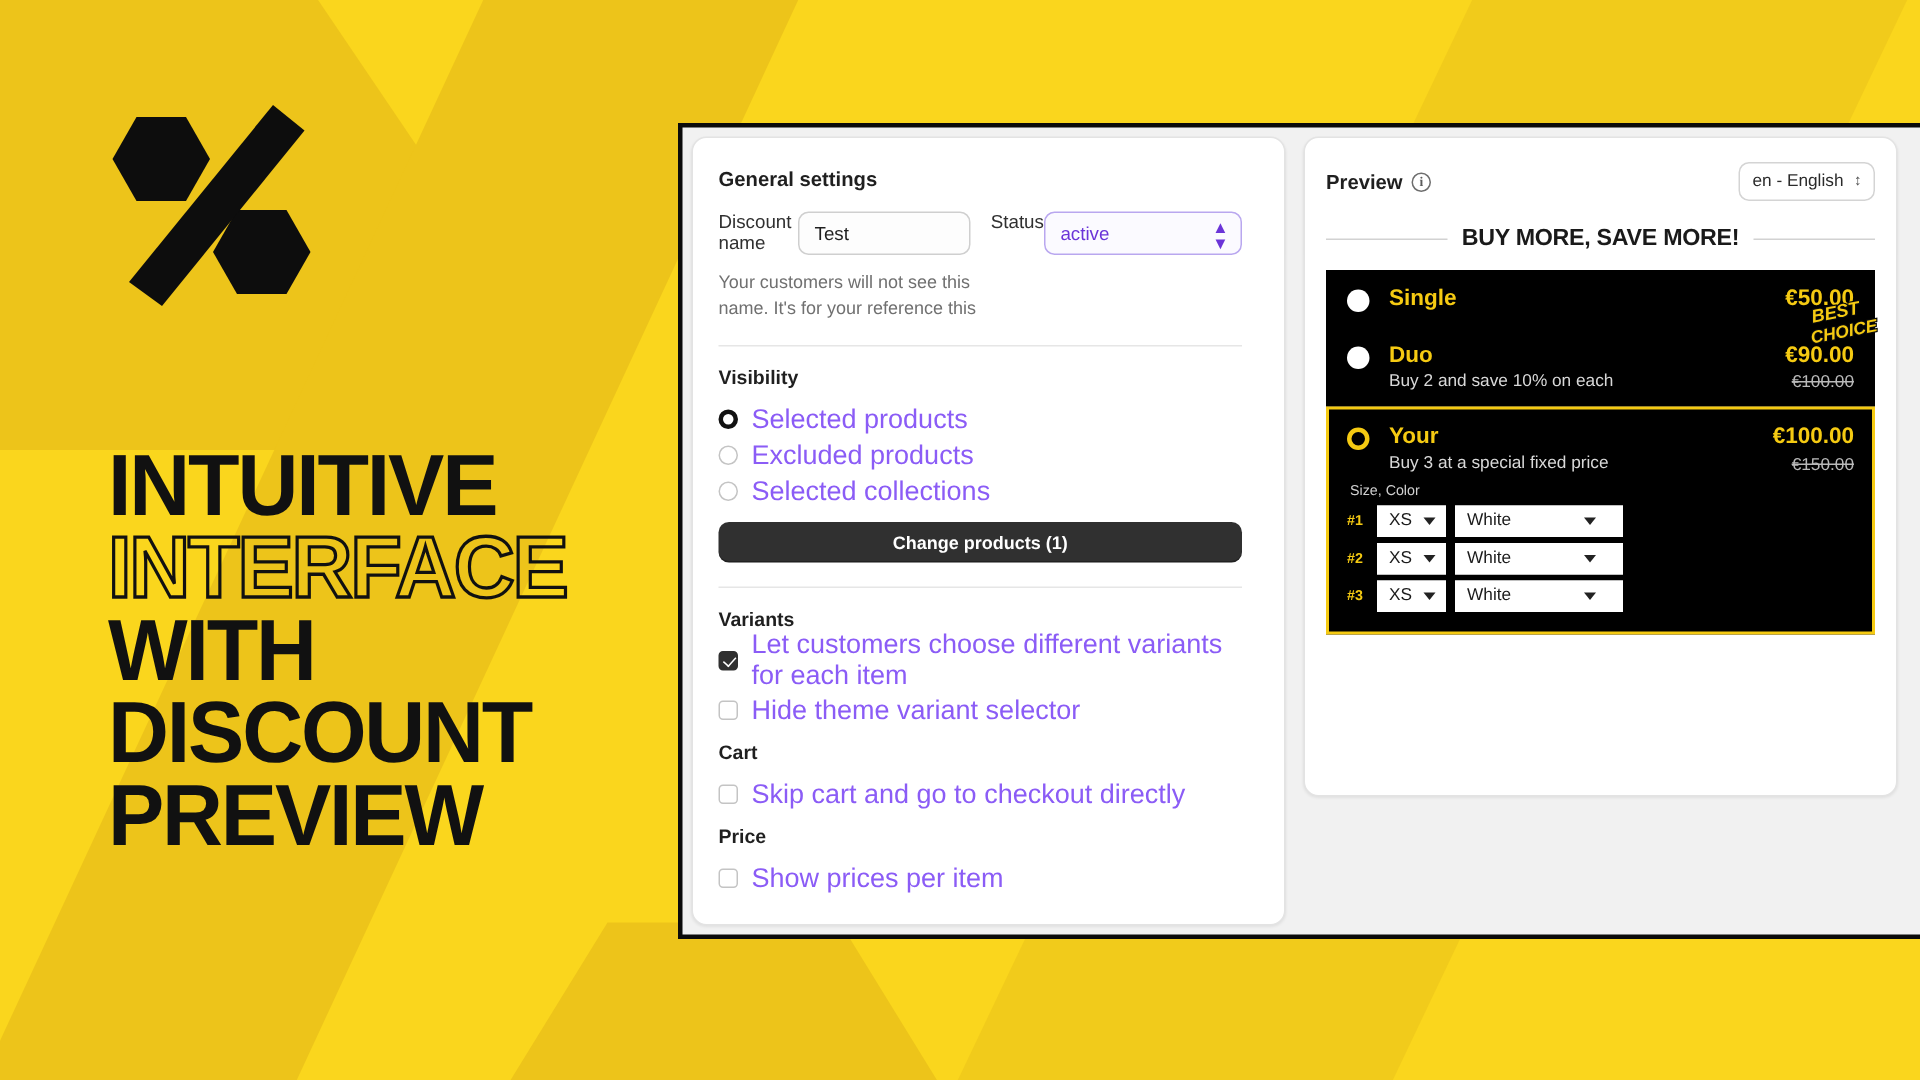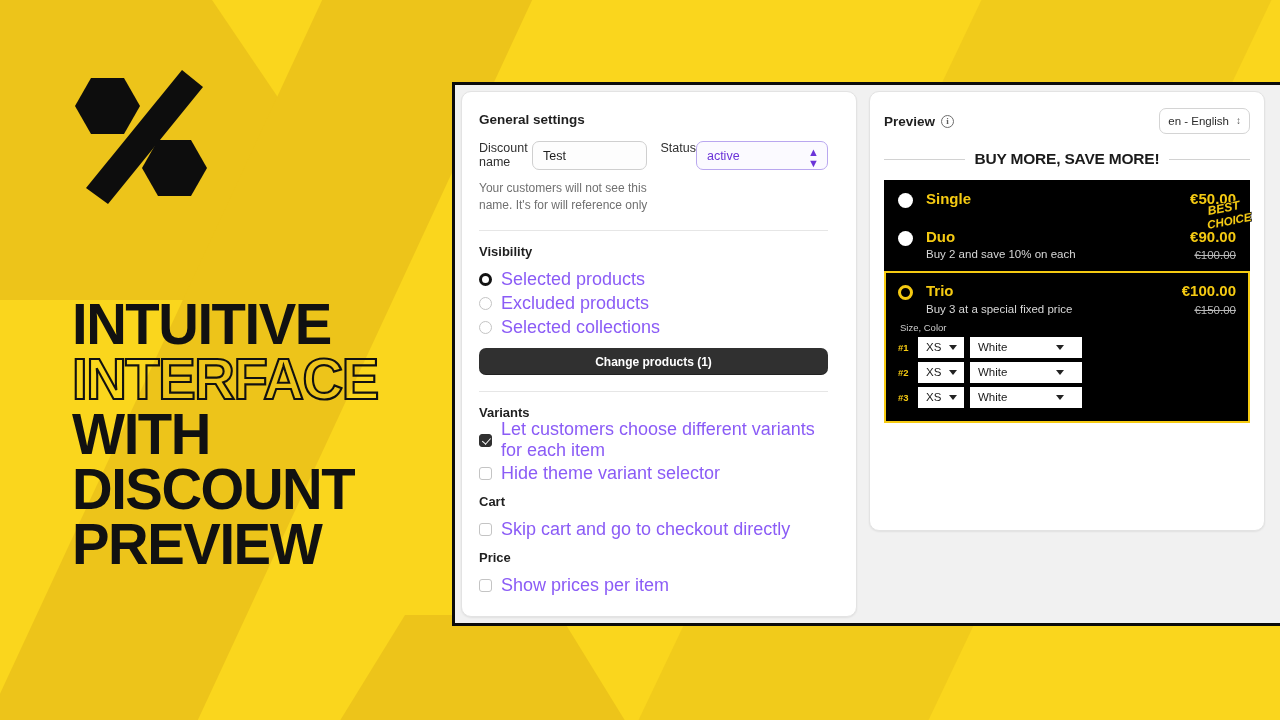--- a/index.html
+++ b/index.html
@@ -416,21 +416,21 @@
           <div class="field-label">Status</div>
           <div class="select-wrap">
             <div class="select-box">
               <span>active</span>
             </div>
             <span class="select-caret">▲<br>▼</span>
           </div>
         </div>
       </div>
 
-      <div class="helper">Your customers will not see this name. It's for will reference only</div>
+      <div class="helper">Your customers will not see this name. It's for your reference this</div>
 
       <div class="divider"></div>
 
       <div class="group-title">Visibility</div>
 
       <div class="opt">
         <span class="radio on"></span>
         <span class="opt-label">Selected products</span>
       </div>
       <div class="opt">
@@ -525,21 +525,21 @@
             <div class="price-old">€100.00</div>
           </div>
         </div>
       </div>
 
       <div class="offer selected">
         <div class="offer-main">
           <div class="offer-left">
             <span class="bullet active"></span>
             <div>
-              <div class="offer-name">Trio</div>
+              <div class="offer-name">Your</div>
               <div class="offer-sub">Buy 3 at a special fixed price</div>
             </div>
           </div>
           <div class="offer-prices">
             <div class="price">€100.00</div>
             <div class="price-old">€150.00</div>
           </div>
         </div>
 
         <div class="variant-head">Size, Color</div>

